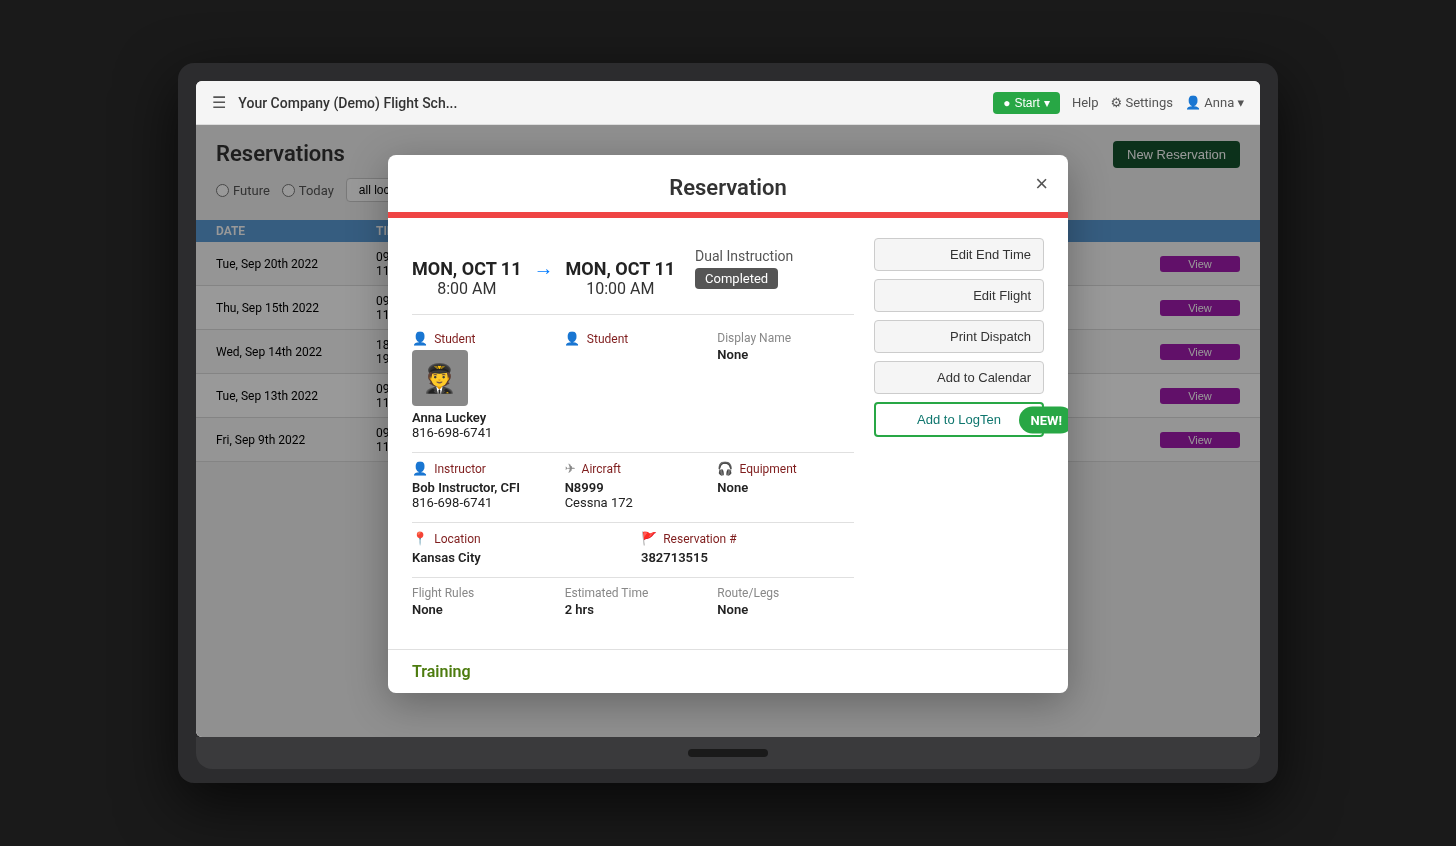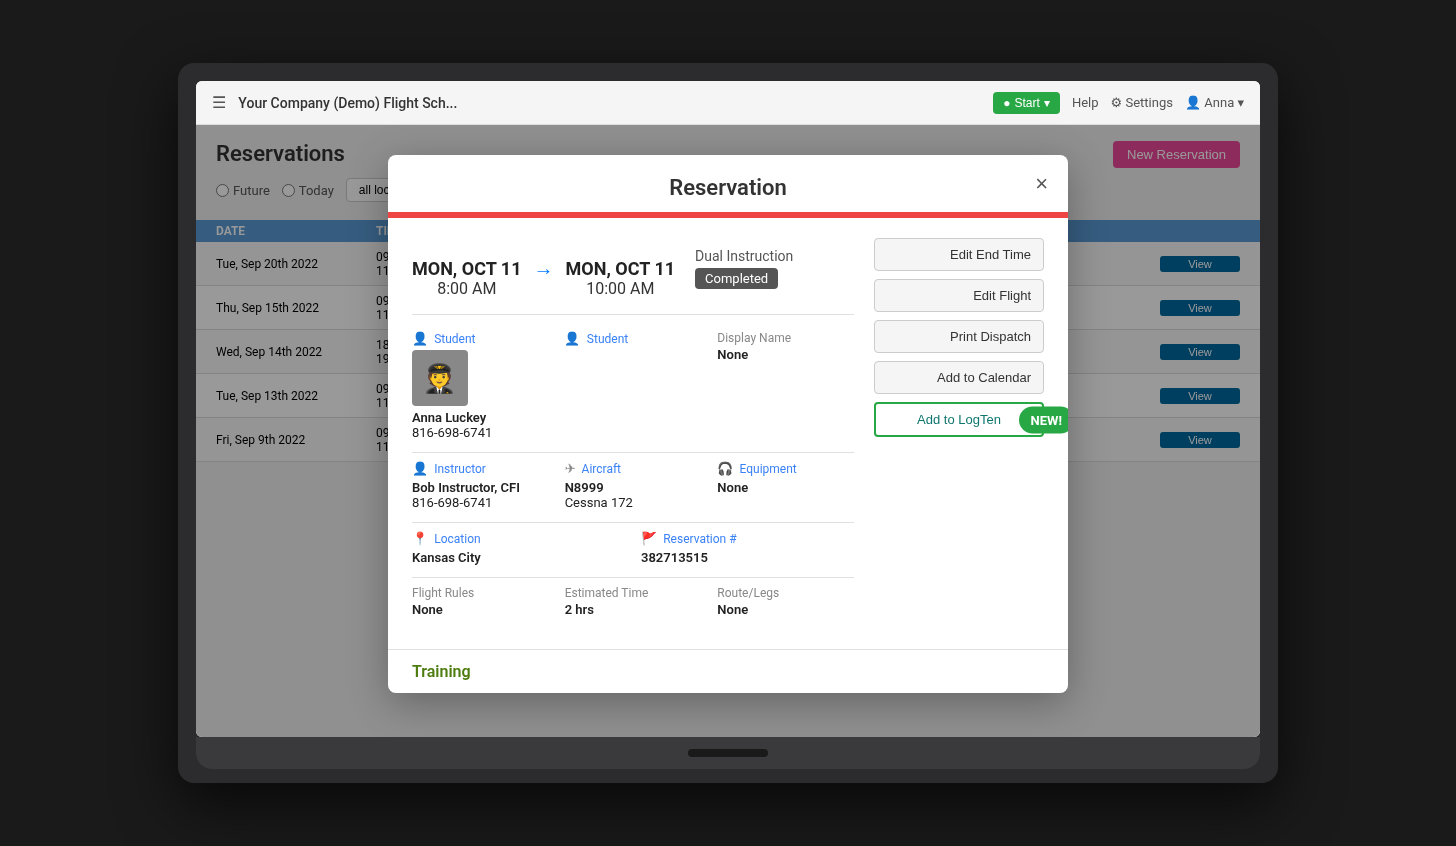--- a/index.html
+++ b/index.html
@@ -120,21 +120,21 @@
 
     .filter-select {
       border: 1px solid #ccc;
       border-radius: 4px;
       padding: 3px 8px;
       font-size: 12px;
       background: white;
     }
 
     .new-res-btn {
-      background: #ec4899;
+      background: #14532d;
       color: white;
       border: none;
       border-radius: 4px;
       padding: 6px 14px;
       font-size: 13px;
       cursor: pointer;
       position: absolute;
       top: 16px;
       right: 20px;
     }
@@ -166,21 +166,21 @@
       padding: 2px 6px;
       border-radius: 3px;
       font-size: 11px;
       color: white;
     }
 
     .status-completed { background: #6c757d; }
     .status-not-logged { background: #6c757d; }
 
     .view-btn {
-      background: #0369a1;
+      background: #a21caf;
       color: white;
       border: none;
       border-radius: 3px;
       padding: 2px 8px;
       font-size: 11px;
       cursor: pointer;
     }
 
     
     .modal-overlay {
@@ -303,21 +303,21 @@
       display: flex;
       align-items: center;
       gap: 6px;
       color: #888;
       font-size: 12px;
       margin-bottom: 4px;
     }
 
     .info-icon { font-size: 13px; }
 
-    .info-label { font-size: 12px; color: #3b82f6; }
+    .info-label { font-size: 12px; color: #7f1d1d; }
 
     .avatar-img {
       width: 56px;
       height: 56px;
       border-radius: 4px;
       background: #888;
       overflow: hidden;
       margin-bottom: 4px;
       display: flex;
       align-items: center;

